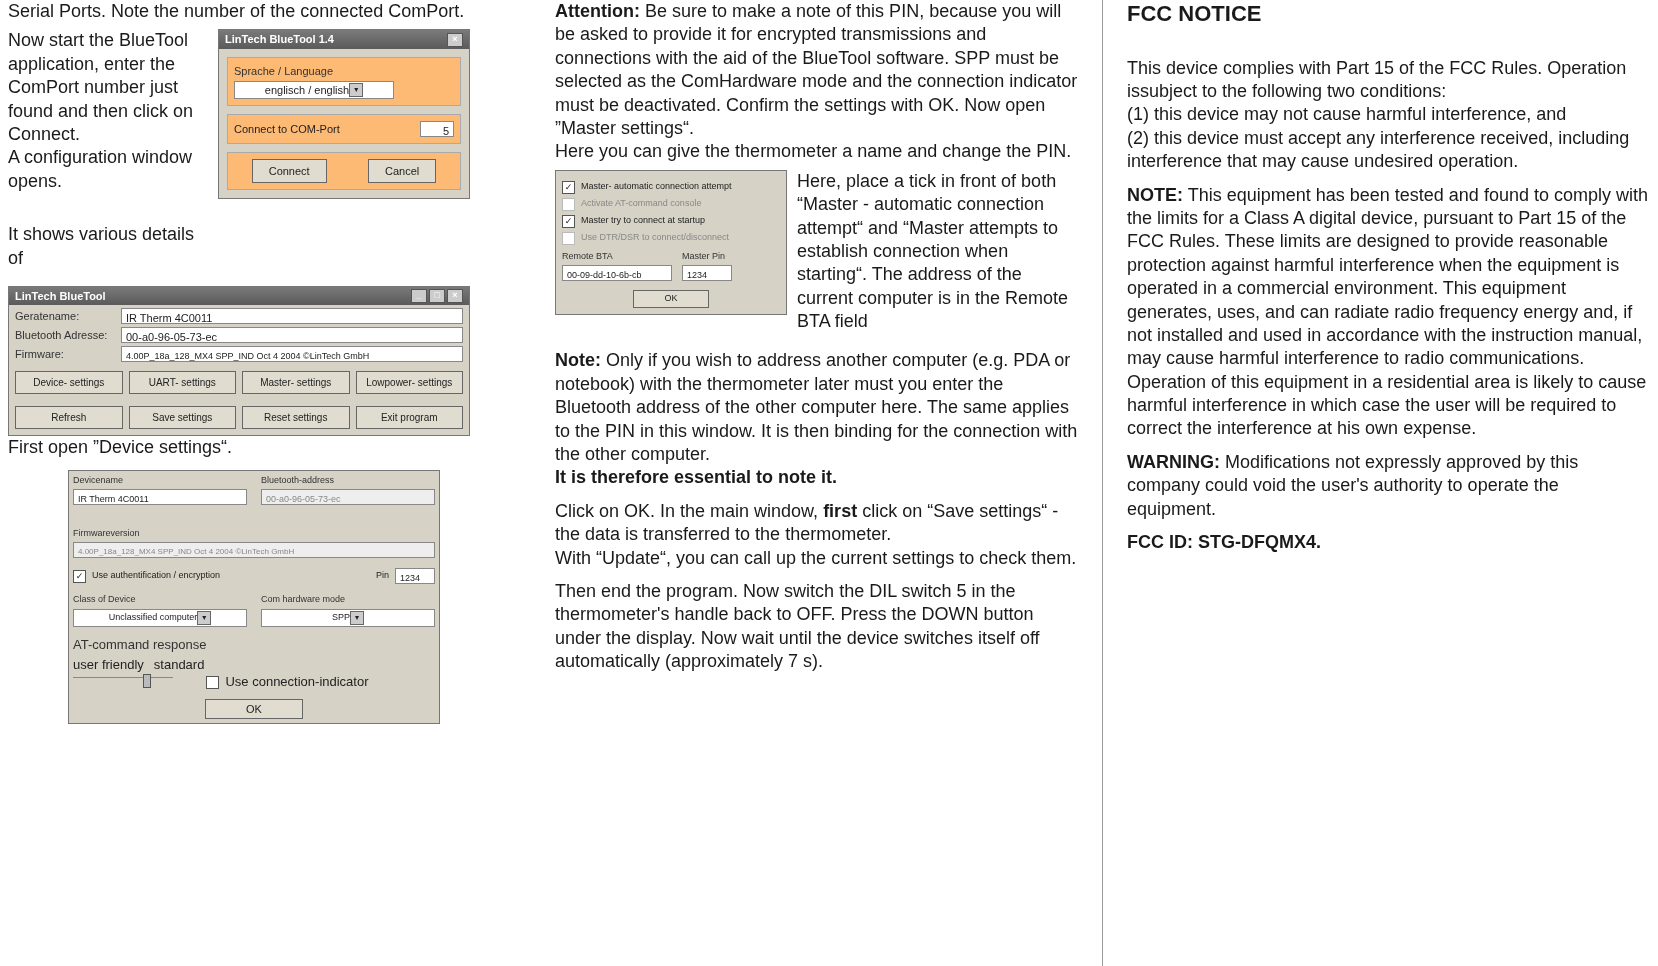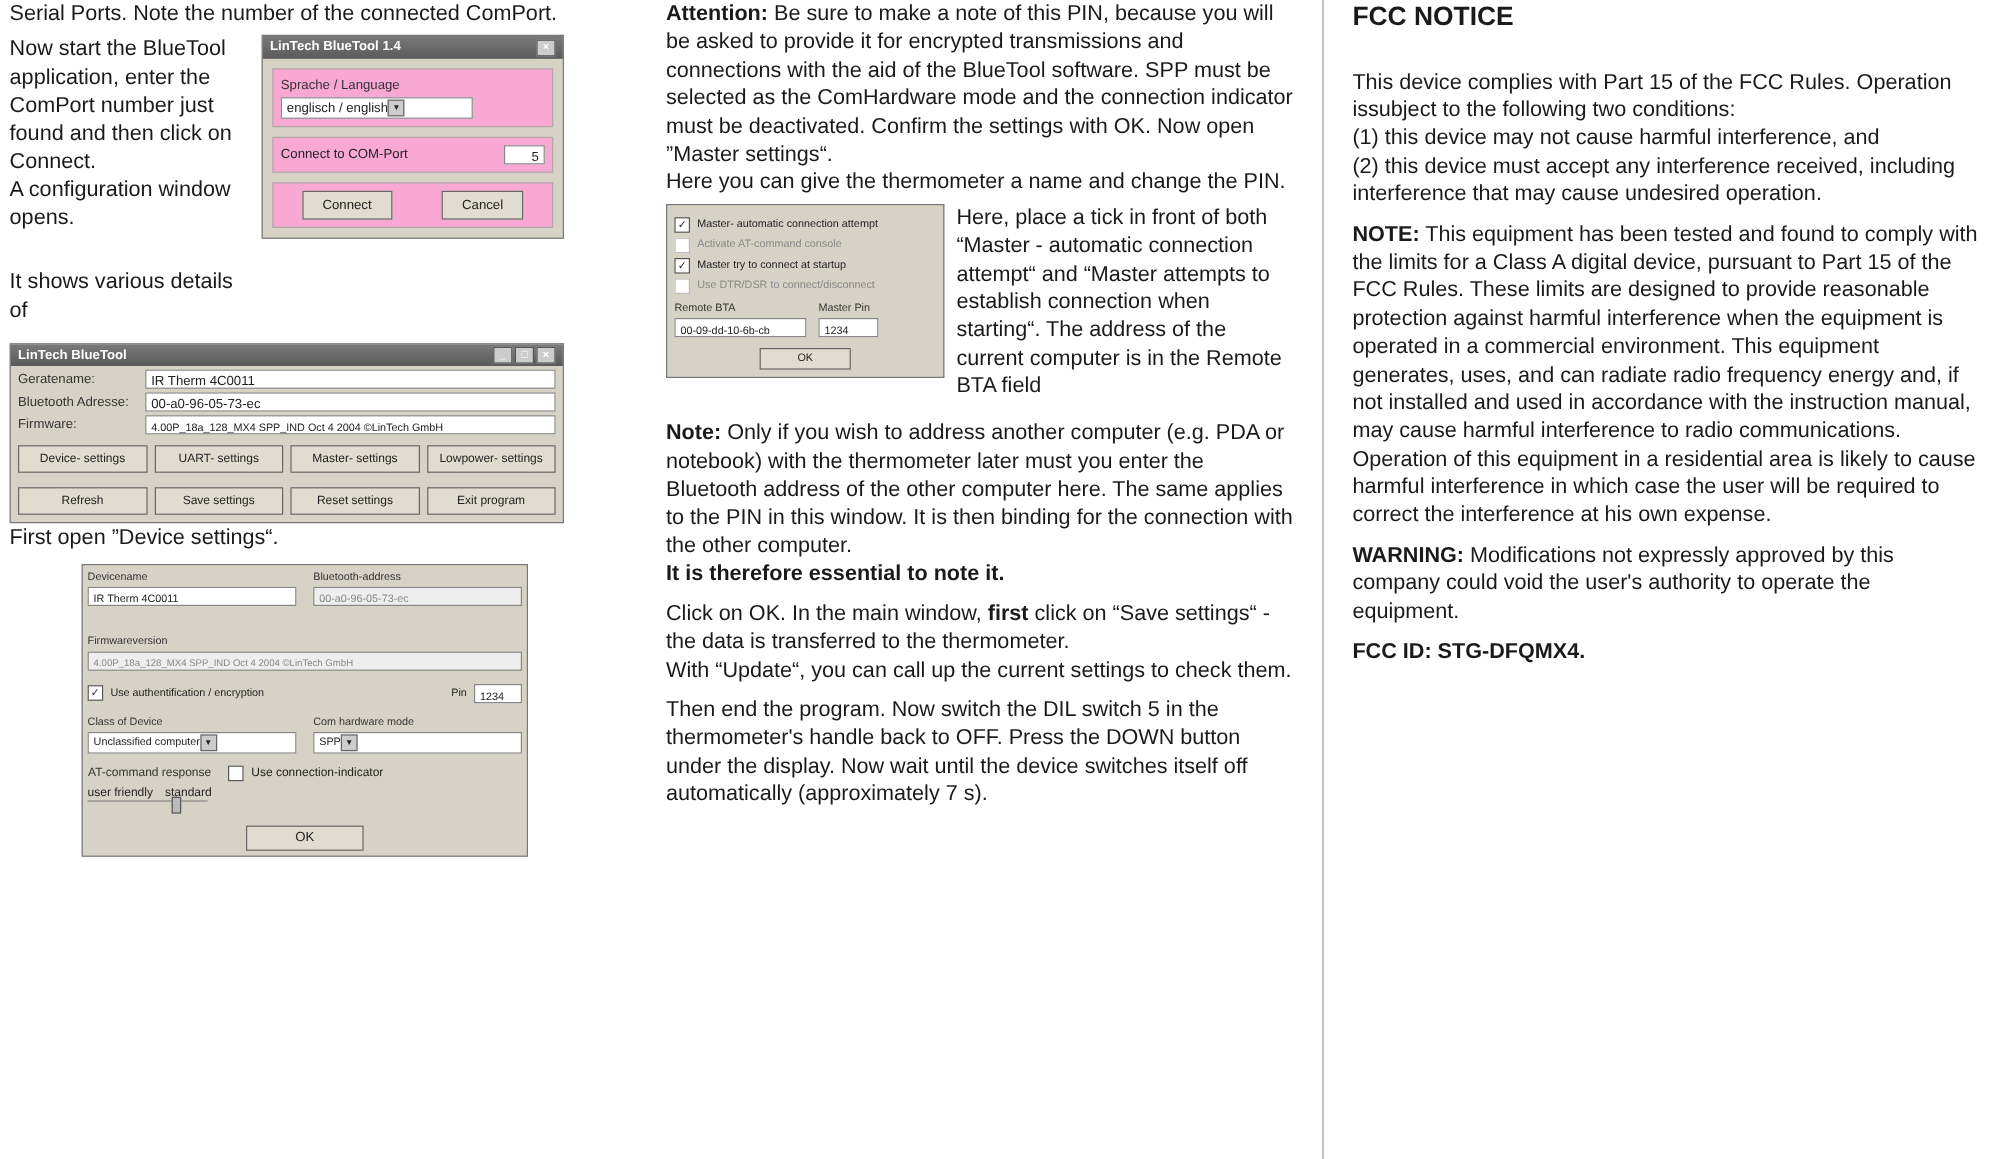--- a/index.html
+++ b/index.html
@@ -6,24 +6,24 @@
   .page{display:flex;gap:24px;padding:0 8px;width:1658px;height:966px;box-sizing:border-box}
   .col{flex:1;min-width:0}
   .col3{border-left:1px solid #999;padding-left:24px}
   p{margin:0 0 10px 0}
   .tight{margin:0}
   .b{font-weight:bold}
   .win{border:1px solid #777;background:#d6d2c6;font-family:Tahoma,Arial,sans-serif;font-size:11px;color:#222}
   .titlebar{background:linear-gradient(#7a7a7a,#5a5a5a);color:#fff;padding:2px 6px;display:flex;justify-content:space-between;align-items:center;font-weight:bold}
   .tb-btns{display:flex;gap:2px}
   .tb-btn{width:14px;height:12px;background:#ccc;border:1px solid #555;font-size:9px;line-height:10px;text-align:center}
-  .grp{background:#f9a8d4;border:1px solid #aaa;margin:8px;padding:6px}
+  .grp{background:#fdba74;border:1px solid #aaa;margin:8px;padding:6px}
   .lbl{color:#333;margin-bottom:3px}
   .inp{display:inline-block;background:#fff;border:1px solid #888;padding:1px 4px;height:16px;line-height:16px;box-sizing:border-box}
-  .sel{display:inline-flex;justify-content:flex-start;align-items:center;width:160px;background:#fff;border:1px solid #888;padding:1px 4px;height:18px;box-sizing:border-box}
+  .sel{display:inline-flex;justify-content:center;align-items:center;width:160px;background:#fff;border:1px solid #888;padding:1px 4px;height:18px;box-sizing:border-box}
   .sel .dd{width:12px;height:12px;background:#ccc;border:1px solid #666;display:flex;align-items:center;justify-content:center;font-size:8px}
   .btn{display:inline-block;background:#e0dcd0;border:1px solid #666;padding:4px 16px;text-align:center}
   .row{display:flex;align-items:center;gap:6px}
   .row8{display:flex;flex-wrap:wrap;gap:6px;padding:6px}
   .row8 .btn{flex:1;padding:4px 0;font-size:10px}
   .cbx{width:11px;height:11px;border:1px solid #555;background:#fff;display:inline-flex;align-items:center;justify-content:center;font-size:9px;line-height:9px}
   .gray{color:#888}
   .flow{display:flex;align-items:flex-start;gap:10px}
   .slider{border-top:1px solid #888;width:100px;display:inline-block;position:relative;height:8px}
   .slider .thumb{position:absolute;top:-4px;left:70px;width:6px;height:12px;background:#bbb;border:1px solid #555}
@@ -143,21 +143,21 @@
               </div>
           </div>
           <div style="flex:1">
             <div class="lbl">Com hardware mode</div>
             <div class="sel" style="width:100%">
                 <span>SPP</span>
                 <span class="dd">▾</span>
               </div>
           </div>
         </div>
-        <div style="display:flex;gap:14px;margin-top:10px;font-size:10px;align-items:flex-start">
+        <div style="display:flex;margin-top:10px;font-size:13px;align-items:flex-end">
           <div>
             <div class="lbl" style="text-align:center">AT-command response</div>
             <div class="row" style="gap:10px">
               <span>user friendly</span>
               <span>standard</span>
             </div>
             <span class="slider"><span class="thumb"></span></span>
           </div>
           <span class="row">
               <span class="cbx"></span>

